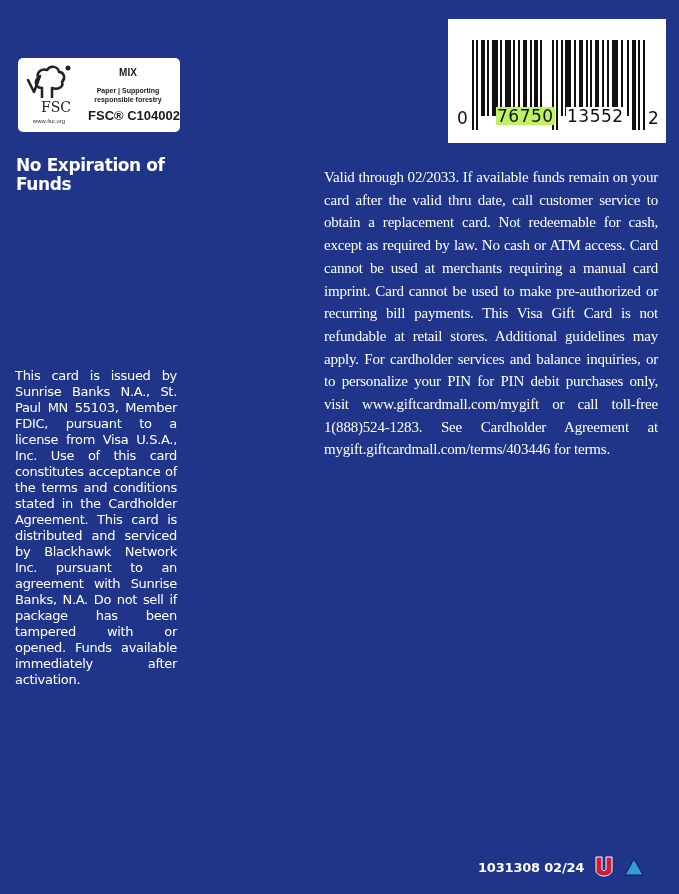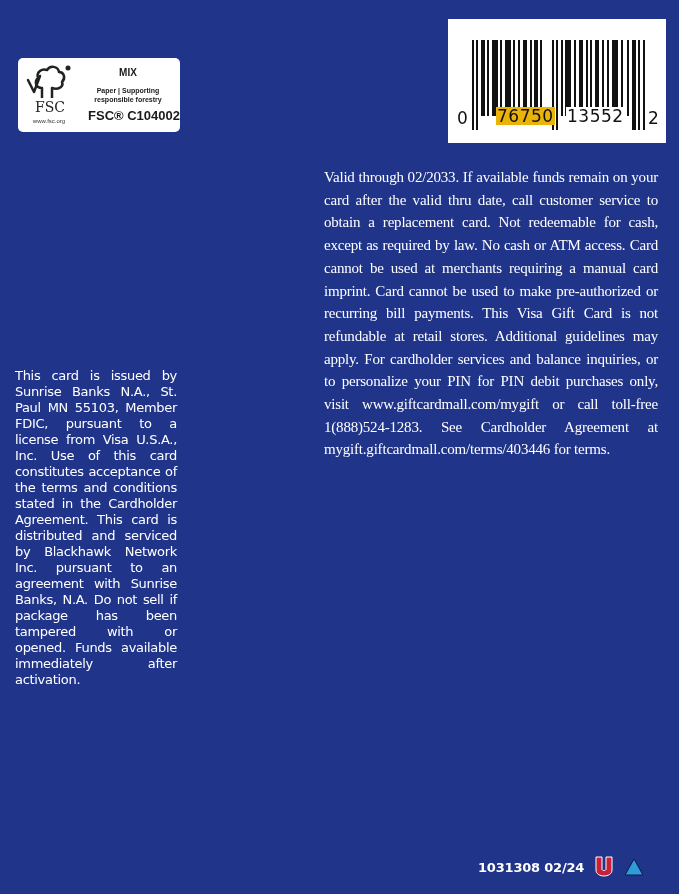--- a/index.html
+++ b/index.html
@@ -11,21 +11,21 @@
     position: relative;
   }
   .fsc-box {
     position: absolute; left: 18px; top: 58px; width: 162px; height: 74px;
     background: #ffffff; border-radius: 5px; color: #1a1a1a;
     box-sizing: border-box;
   }
   .fsc-logo { position: absolute; left: 6px; top: 4px; width: 50px; height: 66px; }
   .fsc-logo svg { display: block; }
   .fsc-word {
-    position: absolute; left: 8px; top: 42px; width: 48px; text-align: center;
+    position: absolute; left: 14px; top: 42px; width: 48px; text-align: center;
     font-family: "DejaVu Serif", "Liberation Serif", serif; font-size: 14px; line-height: 14px;
     letter-spacing: 0px; color: #222;
   }
   .fsc-url {
     position: absolute; left: 4px; top: 60px; width: 54px; text-align: center;
     font-family: "Liberation Sans", sans-serif; font-size: 6px; line-height: 7px; color: #333;
   }
   .fsc-mix {
     position: absolute; left: 60px; top: 9px; width: 100px; text-align: center;
     font-family: "Liberation Sans", sans-serif; font-weight: bold; font-size: 10px; line-height: 11px;
@@ -44,21 +44,21 @@
   }
   .barcode-bars {
     position: absolute; left: 24px; top: 21px; width: 174px; height: 90px;
   }
   .barcode-bars svg { display: block; }
   .bc-digit {
     position: absolute; font-family: "DejaVu Sans", sans-serif; font-size: 17px; line-height: 18px;
     color: #111;
   }
   .bc-first { left: 9px; top: 90px; }
-  .bc-left { left: 48px; top: 88px; background: #eab308; padding: 0 1px; letter-spacing: 0.5px; }
+  .bc-left { left: 48px; top: 88px; background: #bef264; padding: 0 1px; letter-spacing: 0.5px; }
   .bc-right { left: 118px; top: 88px; background: #fff; padding: 0 1px; letter-spacing: 0.5px; }
   .bc-last { left: 200px; top: 90px; }
   .features {
     position: absolute; left: 16px; top: 156px; width: 180px;
   }
   .feature {
     font-family: "DejaVu Sans", sans-serif; font-weight: bold; font-size: 17px; line-height: 19px;
     margin: 0 0 19px 0; letter-spacing: -0.4px;
   }
   .issuer {
@@ -139,20 +139,21 @@
       </g>
     </svg>
   </div>
   <span class="bc-digit bc-first">0</span>
   <span class="bc-digit bc-left">76750</span>
   <span class="bc-digit bc-right">13552</span>
   <span class="bc-digit bc-last">2</span>
 </div>
 
 <div class="features">
+  <div class="feature">No Expiration of Funds</div>
 </div>
 
 <div class="issuer">This card is issued by Sunrise Banks N.A., St. Paul MN 55103, Member FDIC, pursuant to a license from Visa U.S.A., Inc. Use of this card constitutes acceptance of the terms and conditions stated in the Cardholder Agreement. This card is distributed and serviced by Blackhawk Network Inc. pursuant to an agreement with Sunrise Banks, N.A. Do not sell if package has been tampered with or opened. Funds available immediately after activation.</div>
 
 <div class="terms">Valid through 02/2033. If available funds remain on your card after the valid thru date, call customer service to obtain a replacement card. Not redeemable for cash, except as required by law. No cash or ATM access. Card cannot be used at merchants requiring a manual card imprint. Card cannot be used to make pre-authorized or recurring bill payments. This Visa Gift Card is not refundable at retail stores. Additional guidelines may apply. For cardholder services and balance inquiries, or to personalize your PIN for PIN debit purchases only, visit www.giftcardmall.com/mygift or call toll-free 1(888)524-1283. See Cardholder Agreement at mygift.giftcardmall.com/terms/403446 for terms.</div>
 
 <div class="footer">
   <span class="footer-code">1031308  02/24</span>
   <svg class="u-icon" viewBox="0 0 20 22">
     <path d="M2 1 H8 V13 C8 15 12 15 12 13 V1 H18 V14 C18 22 2 22 2 14 Z" fill="#C8203A" stroke="#ffffff" stroke-width="1"></path>

